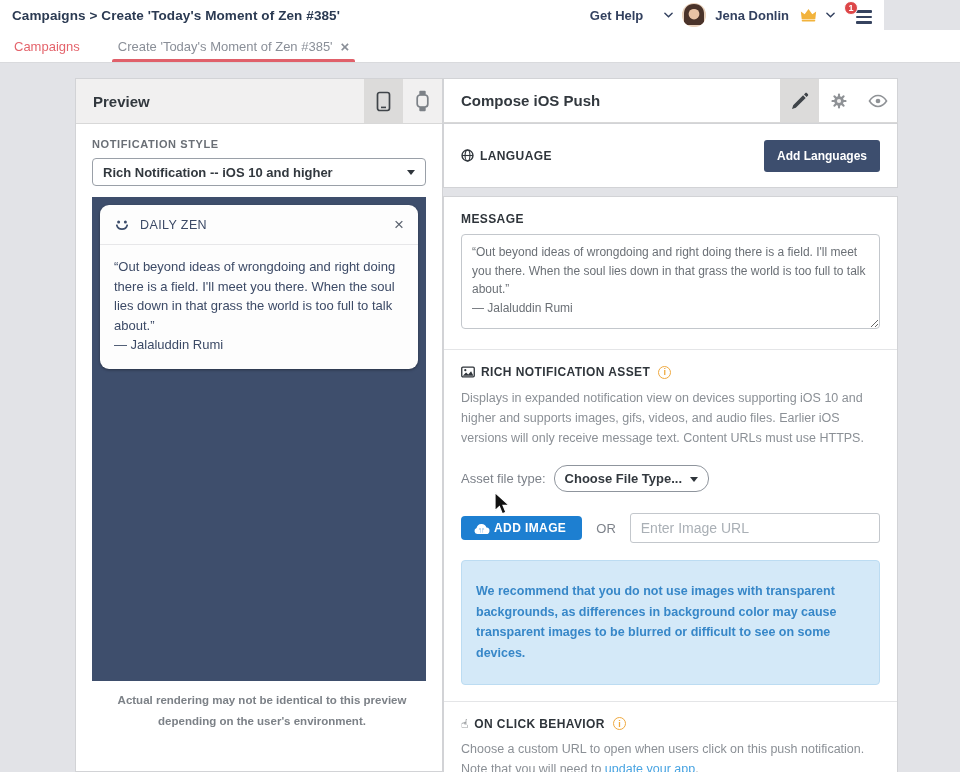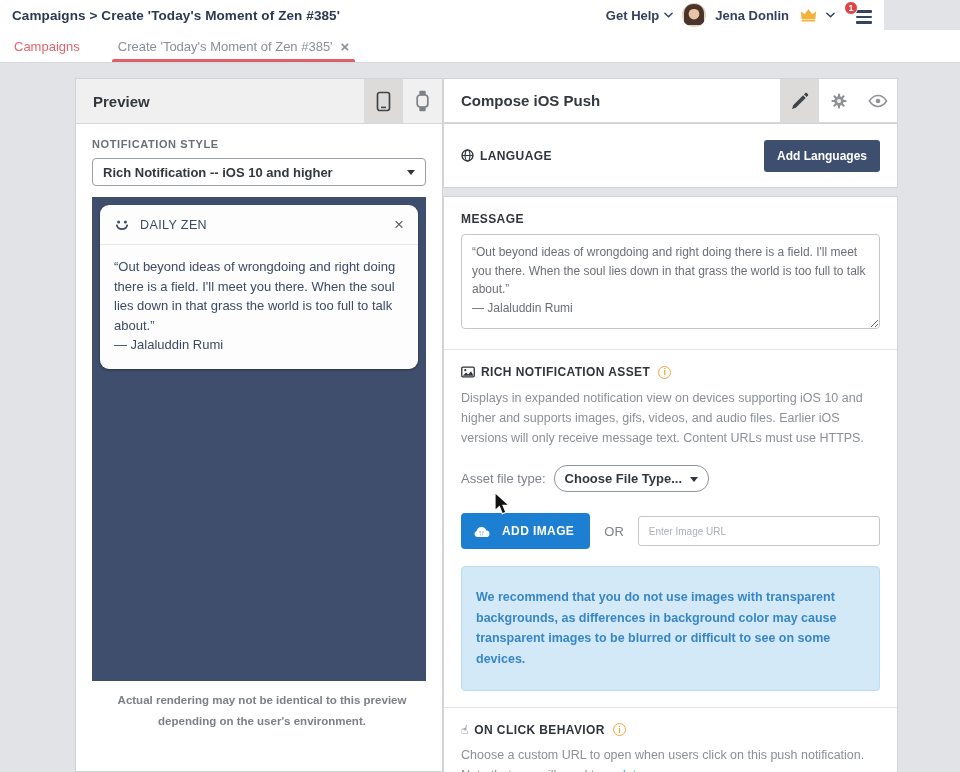--- a/index.html
+++ b/index.html
@@ -3,21 +3,21 @@
 <meta charset="utf-8">
 <style>
   * { margin:0; padding:0; box-sizing:border-box; }
   html,body { width:960px; height:772px; overflow:hidden; }
   body { font-family:"Liberation Sans", sans-serif; background:#e2e3e7; position:relative; }
 
   
   .topbar { position:absolute; top:0; left:0; width:884px; height:30px; background:#fff; display:flex; align-items:center; justify-content:space-between; padding:0 12px; }
   .breadcrumb { font-size:13.5px; font-weight:bold; color:#2b3a52; letter-spacing:.1px; }
   .topbar-right { display:flex; align-items:center; gap:9px; }
-  .gethelp { display:flex; align-items:center; gap:5px; font-size:13px; font-weight:bold; color:#33415f; cursor:pointer; }
+  .gethelp { display:flex; align-items:center; gap:21px; font-size:13px; font-weight:bold; color:#33415f; cursor:pointer; }
   .chev { width:9px; height:6px; }
   .avatar { width:24px; height:24px; border-radius:50%; overflow:hidden; background:#e9d2bd; flex:0 0 auto; }
   .username { font-size:13px; font-weight:bold; color:#33415f; }
   .crown { width:17px; height:14px; margin-left:2px; }
   .menu-wrap { position:relative; margin-left:6px; width:22px; height:20px; cursor:pointer; }
   .hamburger { position:absolute; right:0; bottom:1px; display:flex; flex-direction:column; gap:3px; }
   .hamburger span { display:block; width:16px; height:2.6px; background:#36435f; border-radius:1px; }
   .badge { position:absolute; top:-4px; left:-6px; min-width:14px; height:14px; border-radius:50%; background:#dd4648; color:#fff; font-size:9px; font-weight:bold; display:flex; align-items:center; justify-content:center; border:1px solid #fff; }
 
   
@@ -61,23 +61,23 @@
   .section { padding:15px 17px 16px; }
   .section + .section { border-top:1px solid #e4e5e7; }
   .msg-label { font-size:12px; font-weight:bold; color:#2f353b; letter-spacing:.4px; margin-bottom:8px; }
   textarea.msg { width:100%; height:95px; border:1px solid #c3c7cc; border-radius:4px; padding:8px 10px; font-family:"Liberation Sans", sans-serif; font-size:12px; line-height:1.55; color:#6b7076; resize:both; }
   .desc { margin-top:9px; font-size:12.5px; color:#8b9096; line-height:1.6; }
   .info-i { width:13px; height:13px; border:1.4px solid #efa93f; border-radius:50%; color:#efa93f; font-size:9px; font-weight:bold; display:inline-flex; align-items:center; justify-content:center; margin-left:2px; }
   .filetype-row { margin-top:17px; display:flex; align-items:center; gap:8px; }
   .filetype-label { font-size:13px; color:#7d828a; }
   .selectbox.compact { display:inline-flex; height:27px; border-color:#8f959d;border-radius:13px; }
   .addimg-row { margin-top:21px; display:flex; align-items:center; gap:14px; }
-  .btn-blue { position:relative; background:#1d7fd1; color:#fff; border:none; border-radius:4px; height:36px; padding:0 16px 0 12px; font-size:12px; font-weight:bold; letter-spacing:.4px; display:flex; align-items:center; gap:12px; cursor:pointer;text-align:center; }
+  .btn-blue { position:relative; background:#1d7fd1; color:#fff; border:none; border-radius:4px; height:24px; padding:0 16px 0 12px; font-size:12px; font-weight:bold; letter-spacing:.4px; display:flex; align-items:center; gap:4px; cursor:pointer;text-align:center; }
   .or { font-size:13px; color:#7d828a; }
-  .url-input { flex:1; height:30px; border:1px solid #c3c7cc; border-radius:3px; padding:0 10px; font-size:10px; color:#444; font-family:"Liberation Sans", sans-serif; }
+  .url-input { flex:1; height:30px; border:1px solid #c3c7cc; border-radius:3px; padding:0 10px; font-size:14px; color:#444; font-family:"Liberation Sans", sans-serif; }
   .url-input::placeholder { color:#aab0b6; }
   .warnbox { margin-top:17px; background:#d4e9f8; border:1px solid #bcdcf2; border-radius:4px; padding:20px 14px; font-size:12.5px; font-weight:bold; color:#3787c8; line-height:1.65; }
   .onclick-desc { margin-top:8px; font-size:12.5px; color:#8b9096; line-height:1.6; }
   .link { color:#49a4e2; text-decoration:none; cursor:pointer; }
   .hand-ico { font-family:"DejaVu Sans", sans-serif; font-size:12px; color:#2f353b; }
 
   
   .cursor { position:absolute; left:492px; top:491px; width:19px; height:26px; z-index:50; pointer-events:none; }
 </style>
 </head>

